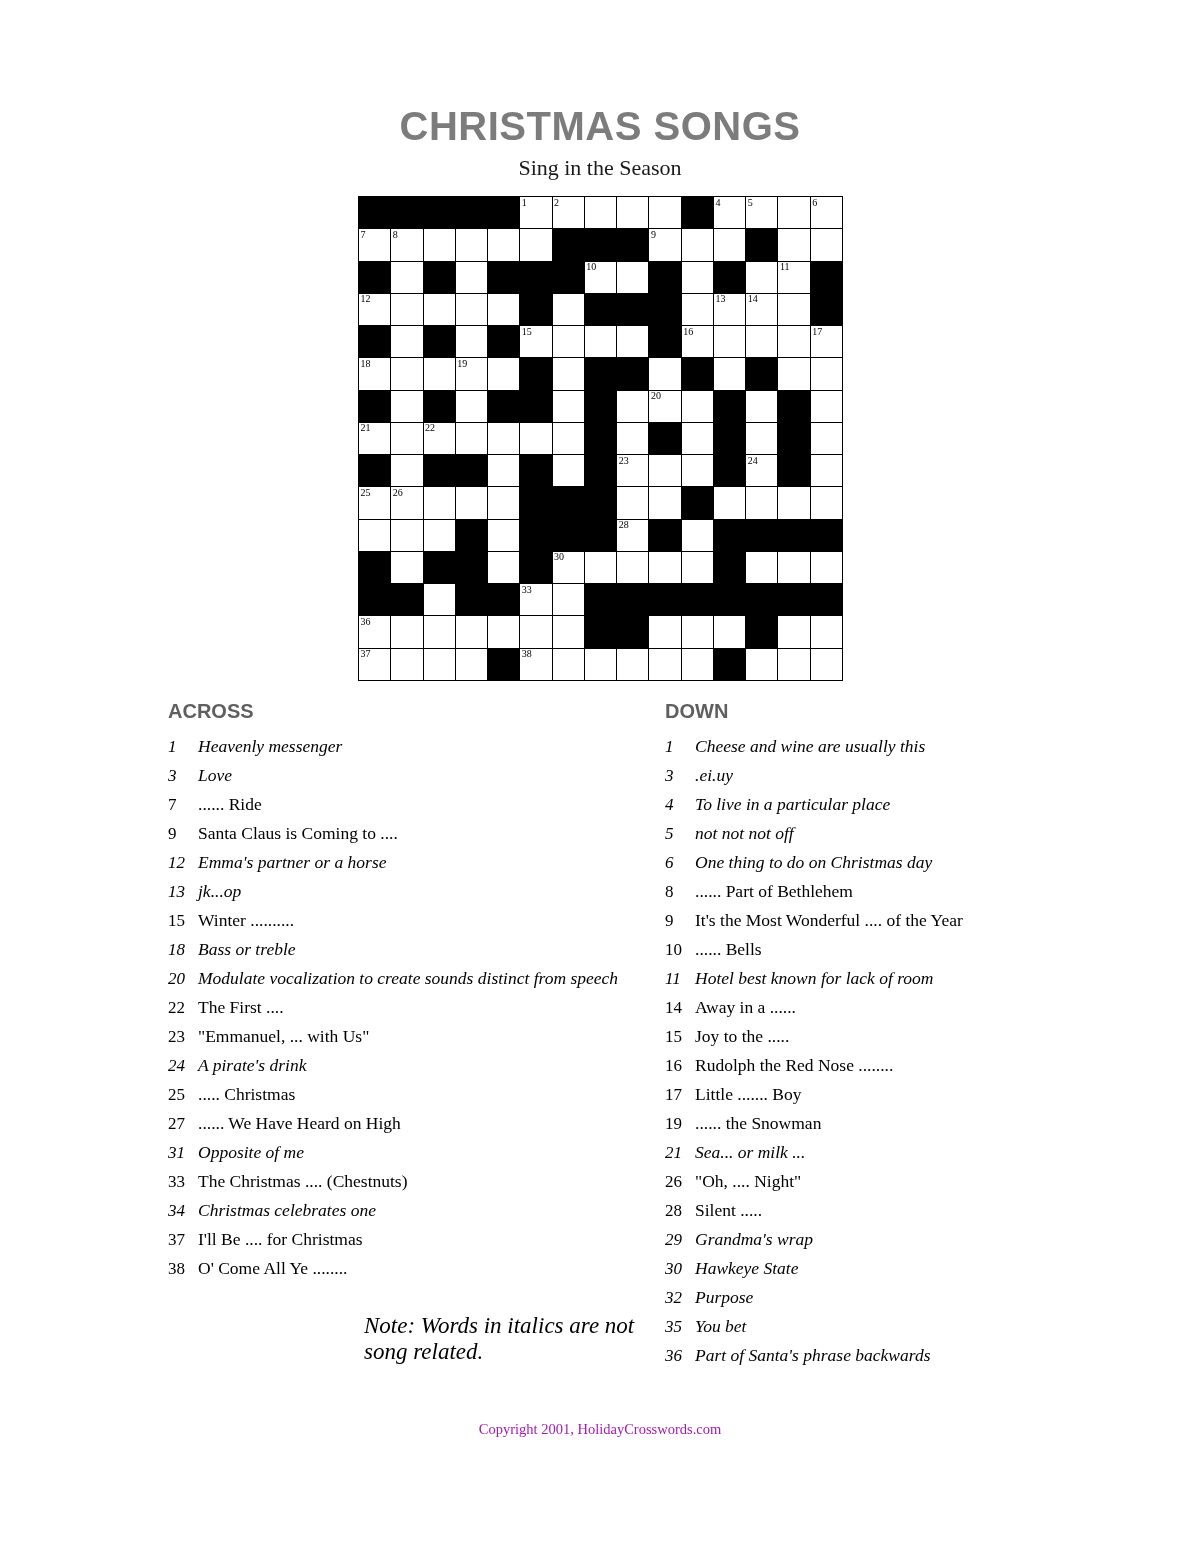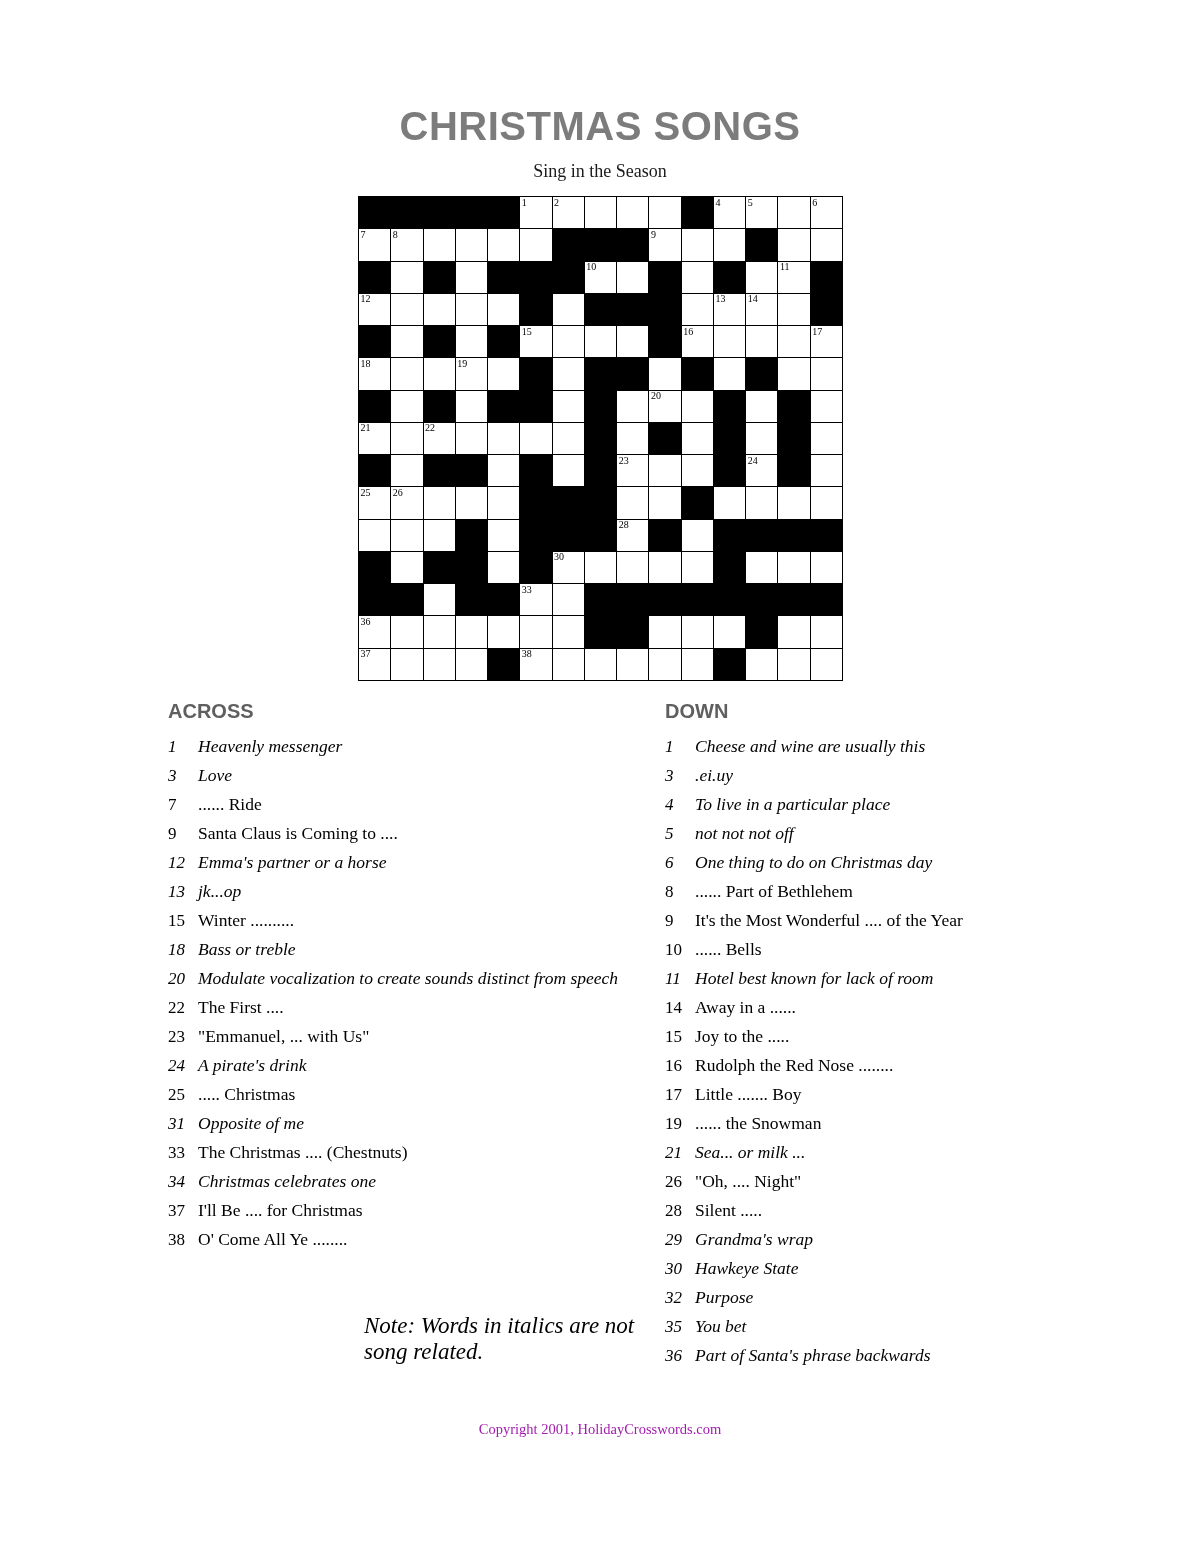--- a/index.html
+++ b/index.html
@@ -34,23 +34,22 @@
     letter-spacing: 0.5px;
     color: #7c7c7c;
   }
   .subtitle {
     position: absolute;
     top: 155px;
     left: 0;
     width: 1200px;
     text-align: center;
     font-family: "Liberation Serif", serif;
-    font-size: 18px;
+    font-size: 22px;
     color: #1a1a1a;
-    margin-top: 6px;
   }
 
   
   #grid {
     position: absolute;
     left: 358px;
     top: 196px;
     width: 485px;
     height: 485px;
     display: grid;
@@ -486,20 +485,24 @@
             <span class="t">"Emmanuel, ... with Us"</span>
           </div>
           <div class="clue ital">
             <span class="n">24</span>
             <span class="t">A pirate's drink</span>
           </div>
           <div class="clue">
             <span class="n">25</span>
             <span class="t">..... Christmas</span>
           </div>
+          <div class="clue">
+            <span class="n">27</span>
+            <span class="t">...... We Have Heard on High</span>
+          </div>
           <div class="clue ital">
             <span class="n">31</span>
             <span class="t">Opposite of me</span>
           </div>
           <div class="clue">
             <span class="n">33</span>
             <span class="t">The Christmas .... (Chestnuts)</span>
           </div>
           <div class="clue ital">
             <span class="n">34</span>

